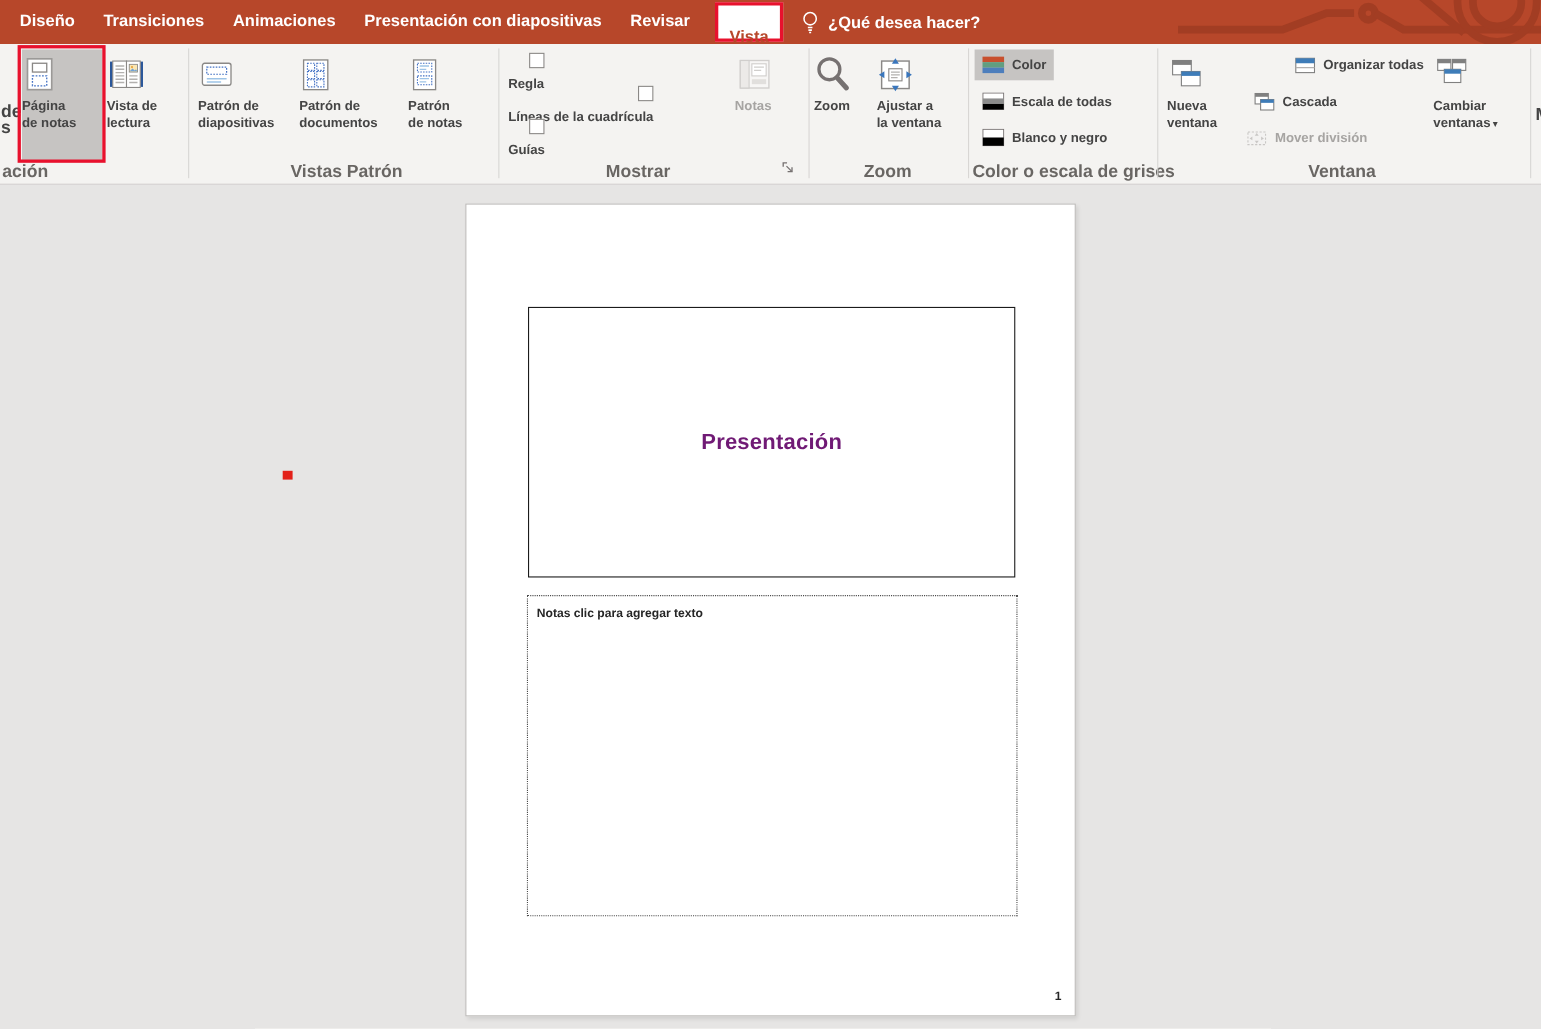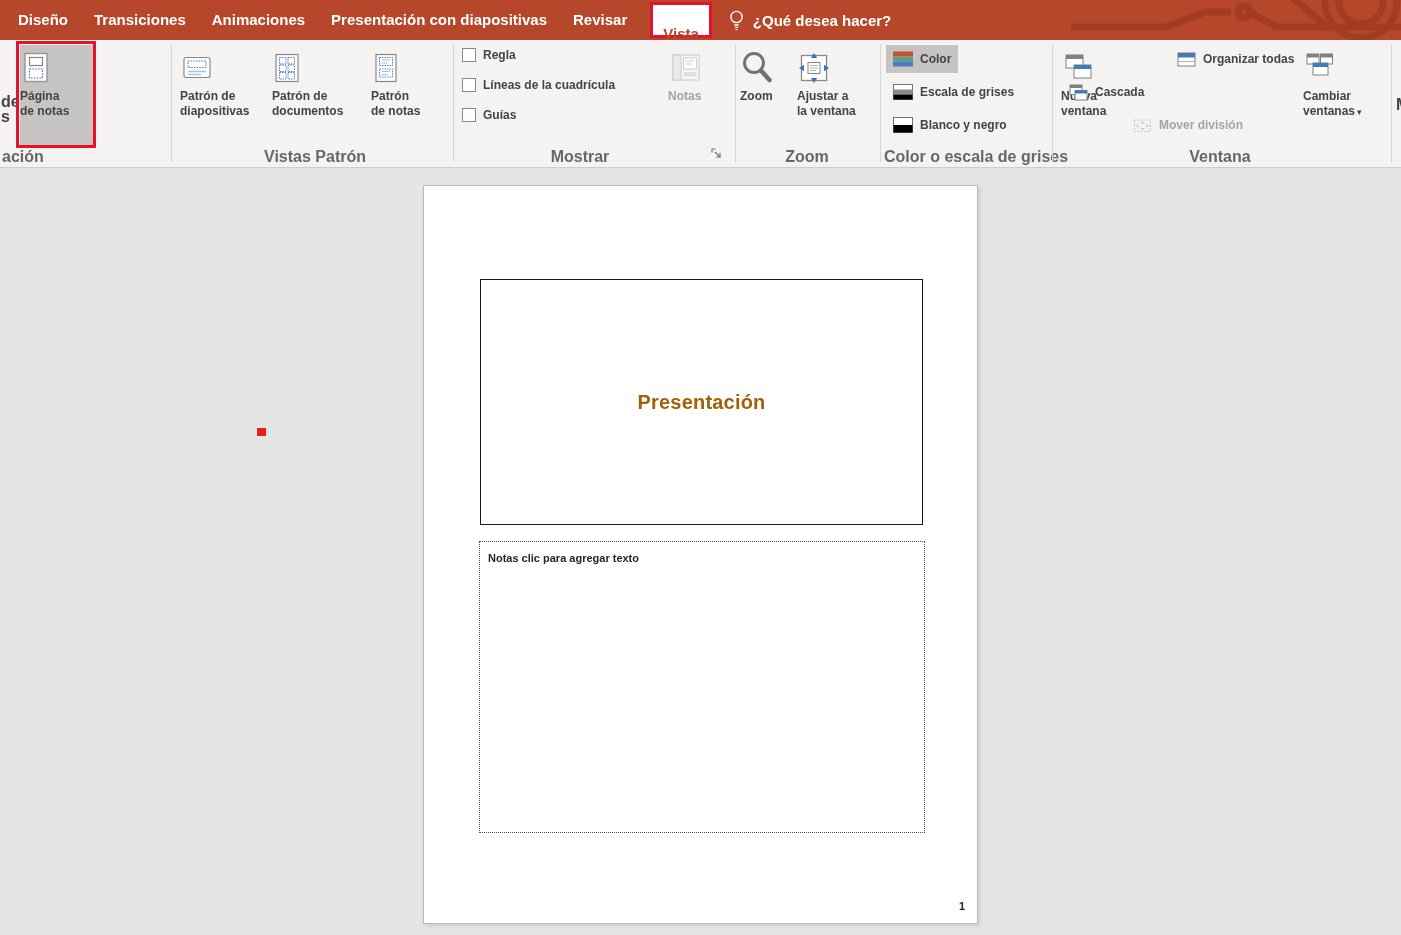--- a/index.html
+++ b/index.html
@@ -23,39 +23,39 @@
   .vdiv { position:absolute; top:4px; height:118px; width:1px; background:#D8D6D4; }
   .bigbtn { position:absolute; top:5px; height:102px; display:flex; flex-direction:column; align-items:flex-start;
             font-size:12px; color:var(--ribbon_text,#444444); text-align:center; cursor:default; }
   .bigbtn .icon { height:42px; display:flex; align-items:center; justify-content:center; margin-top:2px; }
   .bigbtn .l { line-height:15px; white-space:nowrap; }
   .bigbtn.sel { background:var(--selected_button_bg,#C6C4C2); }
   .bigbtn.disabled { color:var(--disabled_text,#A6A4A2); }
   .annot-box { position:absolute; left:16px; top:1px; width:80px; height:107px;
                border:3px solid var(--annotation_red,#E8112D); pointer-events:none; z-index:6; }
   .cutfrag { position:absolute; font-size:16px; color:var(--ribbon_text,#444444); line-height:15px; }
-  .chkrow { position:absolute; left:462px; display:flex; align-items:flex-start; gap:7px; height:20px;
-            font-size:12px; color:var(--ribbon_text,#444444); cursor:default; }
+  .chkrow { position:absolute; left:462px; display:flex; align-items:flex-end; gap:7px; height:20px;
+            font-size:12px; color:var(--ribbon_text,#444444); cursor:default;flex-direction:column; }
   .chk { width:14px; height:14px; background:#fff; border:1px solid #8A8886; flex:0 0 auto; }
   .smallrow { position:absolute; display:flex; align-items:center; gap:7px; height:28px; padding:0 7px;
               font-size:12px; color:var(--ribbon_text,#444444); white-space:nowrap; cursor:default; }
   .smallrow.sel { background:var(--selected_button_bg,#C6C4C2); }
   .smallrow.disabled { color:var(--disabled_text,#A6A4A2); }
   .glabel { position:absolute; top:108px; font-size:16px; color:var(--group_label_text,#696663);
             text-align:center; white-space:nowrap; }
   .launcher { position:absolute; left:710px; top:106px; cursor:default; }
   .caret { font-size:9px; margin-left:2px; color:var(--ribbon_text,#444444); }
 
   
   .canvas { position:absolute; left:0; top:168px; width:1401px; height:767px; background:var(--canvas_bg,#E6E5E4); }
   .page { position:absolute; left:423px; top:17px; width:555px; height:739px; background:#fff;
           border:1px solid #BBB9B7; box-shadow:2px 2px 4px rgba(0,0,0,0.10); }
   .slidebox { position:absolute; left:56px; top:93px; width:443px; height:246px; border:1px solid #1B1B1B;
               display:flex; align-items:center; justify-content:center; }
-  .slidetitle { font-size:20px; color:#a16207; letter-spacing:0.2px; }
+  .slidetitle { font-size:20px; color:#701a75; letter-spacing:0.2px; }
   .notesbox { position:absolute; left:55px; top:355px; width:446px; height:292px;
               border:1px dotted #4A4A4A; padding:6px 8px; }
   .notesph { font-size:11px; color:#262626; }
   .pagenum { position:absolute; right:12px; bottom:11px; font-size:11px; color:#262626; }
   .redmark { position:absolute; left:257px; top:428px; width:9px; height:8px; background:#E32119; }
 </style>
 </head>
 <body>
 
 <div id="app">
@@ -103,20 +103,39 @@
           <rect x="5" y="2.5" width="22" height="28" fill="#fff" stroke="#9B9997" stroke-width="1.5"></rect>
           <rect x="9.5" y="6.5" width="13" height="8" fill="none" stroke="#8A8886" stroke-width="1.2"></rect>
           <rect x="9.5" y="18" width="13" height="9" fill="none" stroke="#4472C4" stroke-width="1.2" stroke-dasharray="1.6,1.3"></rect>
         </svg>
       </span>
       <span class="l">Página</span>
       <span class="l">de notas</span>
     </div>
     <div class="annot-box"></div>
 
+    <div class="bigbtn" style="left:97px; width:70px;">
+      <span class="icon">
+        <svg width="36" height="32" viewBox="0 0 36 32">
+          <rect x="3" y="4" width="2.5" height="23" fill="#2B579A"></rect>
+          <rect x="30.5" y="4" width="2.5" height="23" fill="#2B579A"></rect>
+          <rect x="5.5" y="3.5" width="12.5" height="24" fill="#fff" stroke="#8A8886"></rect>
+          <rect x="18" y="3.5" width="12.5" height="24" fill="#fff" stroke="#8A8886"></rect>
+          <g stroke="#B3B1AF" stroke-width="1.3">
+            <path d="M8 8 H16 M8 11 H16 M8 14 H16 M8 17 H16 M8 20 H16 M8 23 H16"></path>
+            <path d="M20.5 17 H28 M20.5 20 H28 M20.5 23 H28"></path>
+          </g>
+          <rect x="20.5" y="6.5" width="7.5" height="7" fill="#FBE6B1" stroke="#8A8886" stroke-width="0.8"></rect>
+          <circle cx="23" cy="9" r="1" fill="#E8A33D"></circle>
+          <path d="M20.8 12.8 L23.5 10.2 L25.5 12 L26.6 11 L27.8 12.8 Z" fill="#6FA2D8"></path>
+        </svg>
+      </span>
+      <span class="l">Vista de</span>
+      <span class="l">lectura</span>
+    </div>
     <div class="glabel" style="left:2px;">ación</div>
 
     <div class="vdiv" style="left:171px;"></div>
 
     <div class="bigbtn" style="left:180px; width:91px;">
       <span class="icon">
         <svg width="34" height="30" viewBox="0 0 34 30">
           <rect x="4" y="4.5" width="26" height="20" rx="2" fill="#fff" stroke="#8A8886" stroke-width="1.2"></rect>
           <rect x="8" y="8" width="18" height="6.5" fill="none" stroke="#4472C4" stroke-width="1.1" stroke-dasharray="1.5,1.2"></rect>
           <path d="M8 18.5 H26 M8 21.5 H21" stroke="#9DC3E6" stroke-width="1.4"></path>
@@ -234,21 +253,21 @@
         <rect x="0" y="10.5" width="20" height="5" fill="#4D7EBC"></rect>
       </svg>
       <span>Color</span>
     </div>
     <div class="smallrow" style="left:886px; top:38px;">
       <svg width="20" height="16" viewBox="0 0 20 16">
         <rect x="0.5" y="0.5" width="19" height="15" fill="#fff" stroke="#767171"></rect>
         <rect x="0.5" y="5.5" width="19" height="5" fill="#8C8C8C"></rect>
         <rect x="0.5" y="10.5" width="19" height="5" fill="#000"></rect>
       </svg>
-      <span>Escala de grises</span>
+      <span>Escala de todas</span>
     </div>
     <div class="smallrow" style="left:886px; top:71px;">
       <svg width="20" height="16" viewBox="0 0 20 16">
         <rect x="0.5" y="0.5" width="19" height="15" fill="#fff" stroke="#767171"></rect>
         <rect x="0.5" y="8" width="19" height="7.5" fill="#000"></rect>
       </svg>
       <span>Blanco y negro</span>
     </div>
     <div class="glabel" style="left:884px; width:166px;">Color o escala de grises</div>
 
@@ -267,21 +286,21 @@
       <span class="l">ventana</span>
     </div>
     <div class="smallrow" style="left:1170px; top:5px;text-align:right;">
       <svg width="19" height="17" viewBox="0 0 19 17">
         <rect x="1" y="2" width="17" height="13" fill="#fff" stroke="#808080"></rect>
         <rect x="1" y="2" width="17" height="4.5" fill="#3E7CB8"></rect>
         <path d="M1 10.5 H18" stroke="#B3B1AF"></path>
       </svg>
       <span>Organizar todas</span>
     </div>
-    <div class="smallrow" style="left:1062px; top:38px;">
+    <div class="smallrow" style="left:1133px; top:38px;">
       <svg width="19" height="17" viewBox="0 0 19 17">
         <rect x="1" y="1" width="12" height="9.5" fill="#fff" stroke="#808080"></rect>
         <rect x="1" y="1" width="12" height="3" fill="#808080"></rect>
         <rect x="6" y="6.5" width="12" height="9.5" fill="#fff" stroke="#808080"></rect>
         <rect x="6" y="6.5" width="12" height="3" fill="#3E7CB8"></rect>
       </svg>
       <span>Cascada</span>
     </div>
     <div class="smallrow disabled" style="left:1126px; top:71px;align-items:center;">
       <svg width="19" height="17" viewBox="0 0 19 17">

